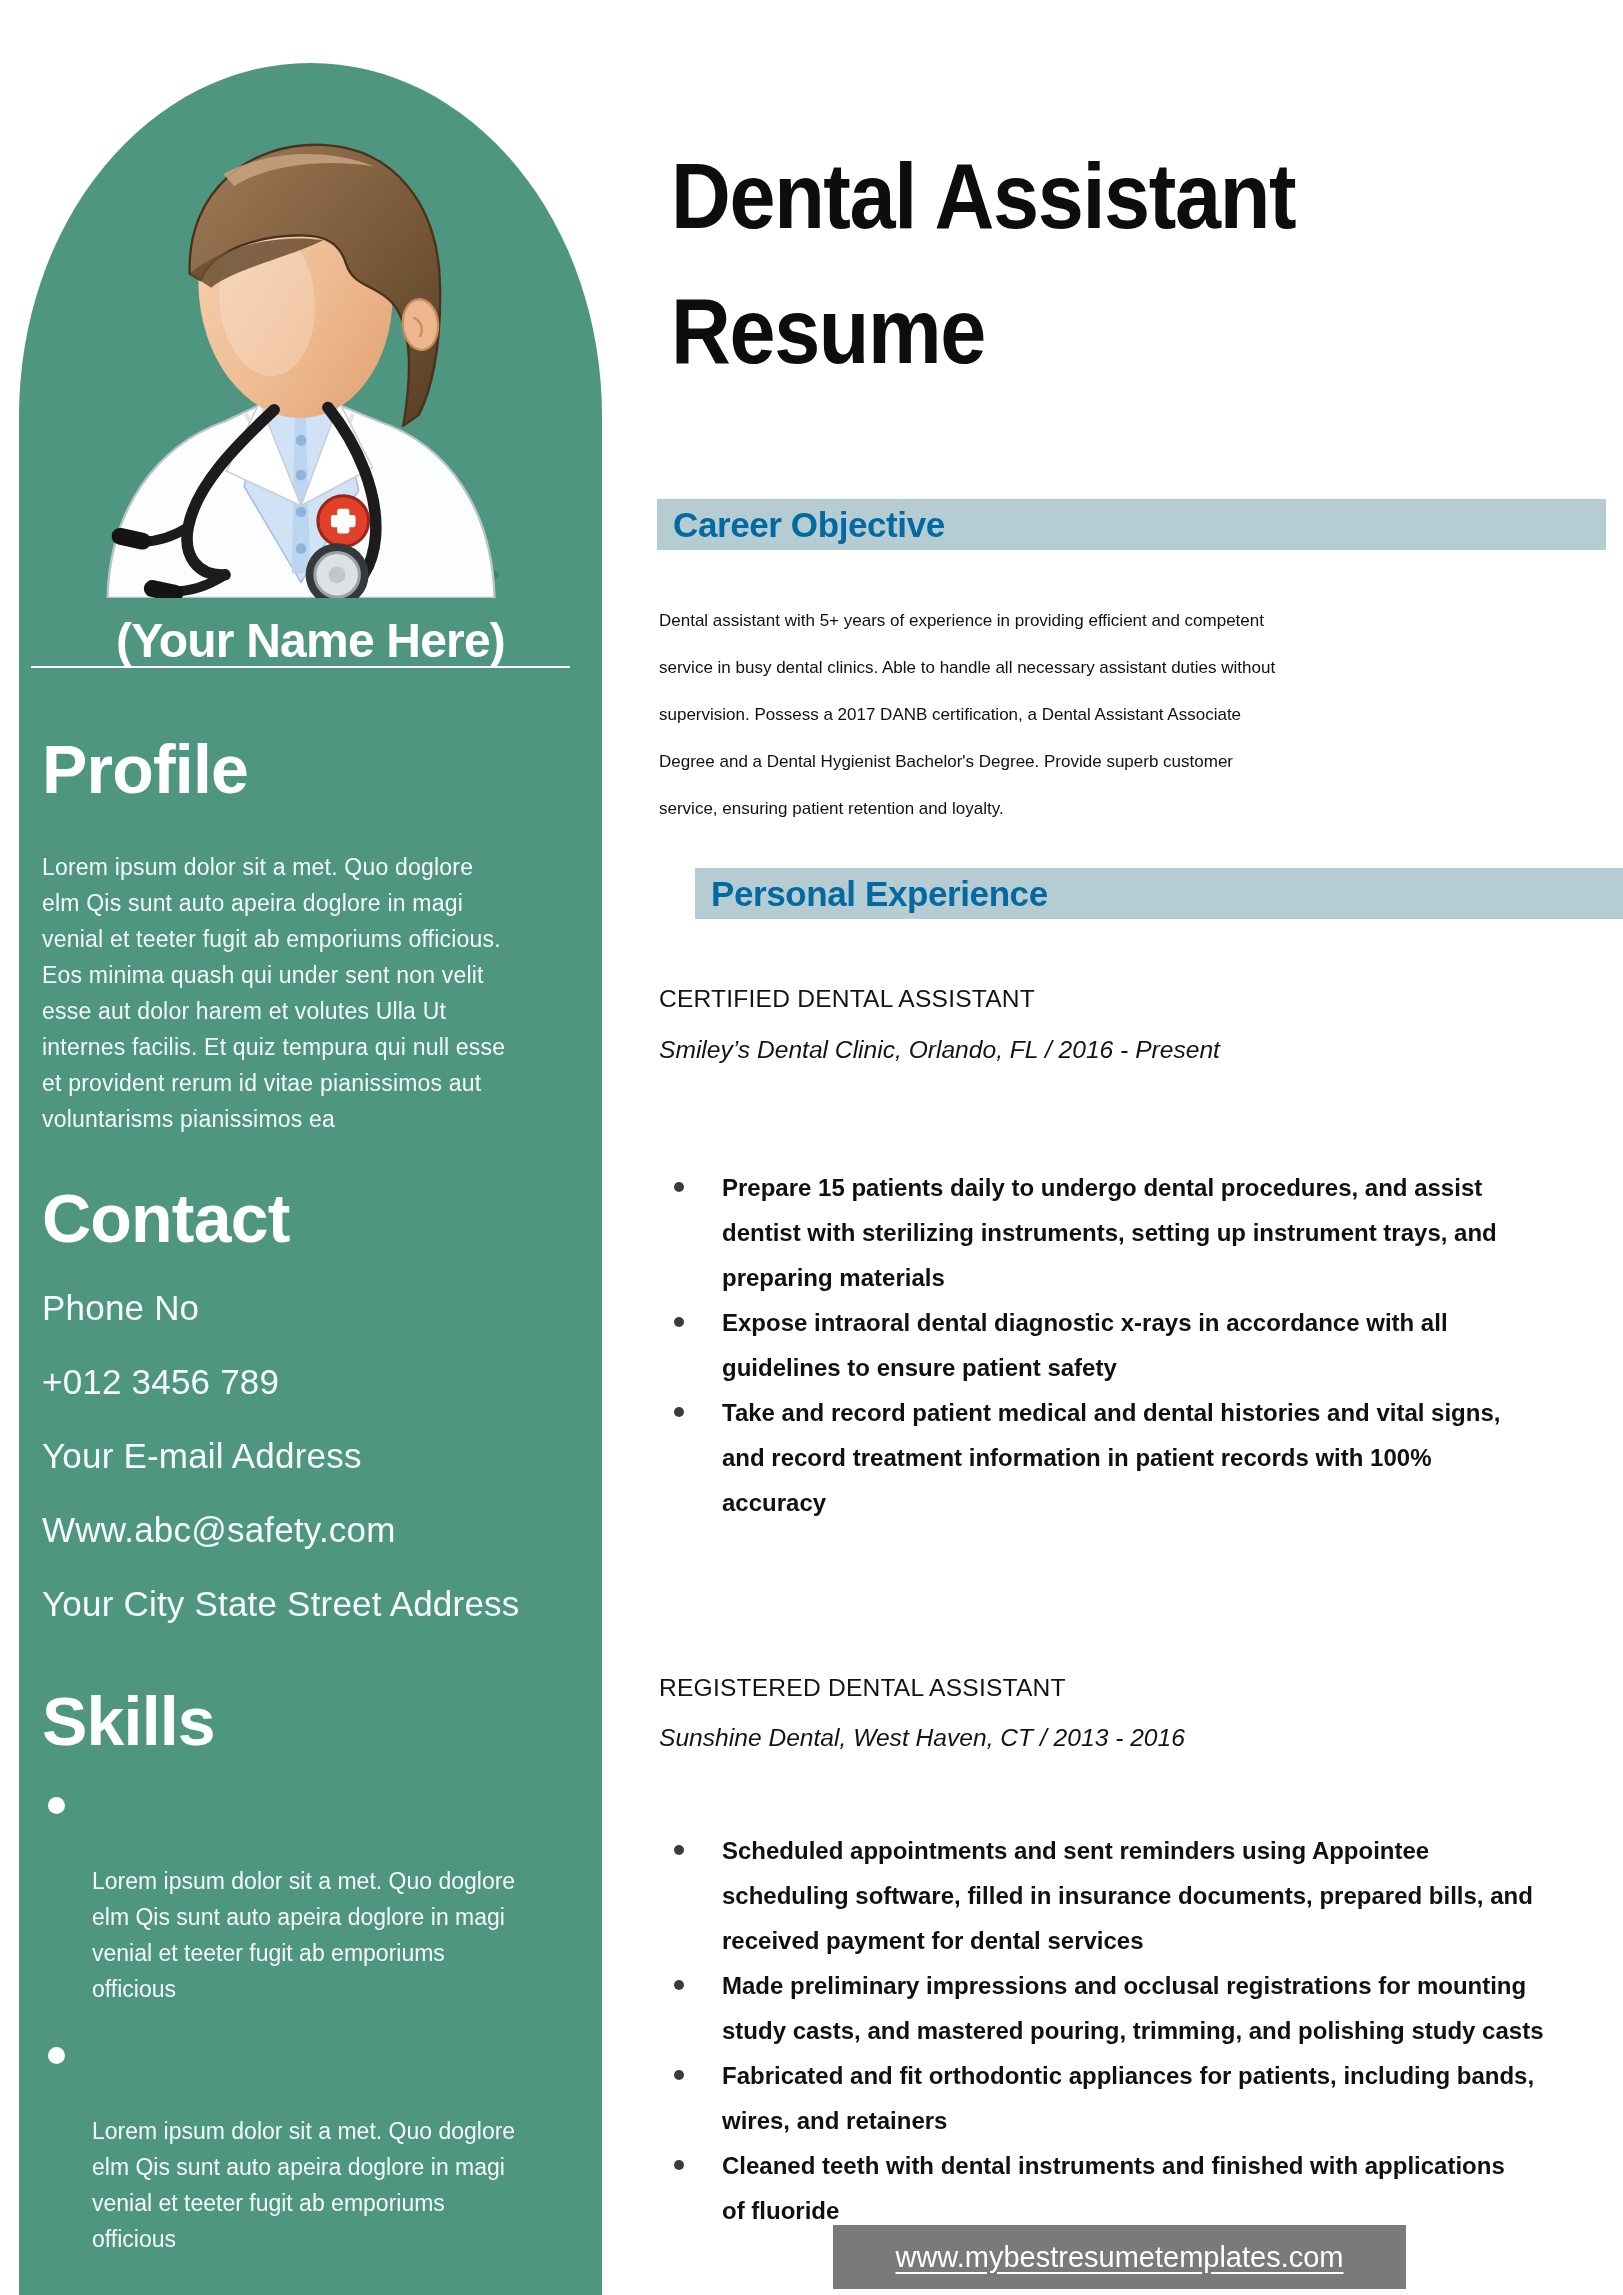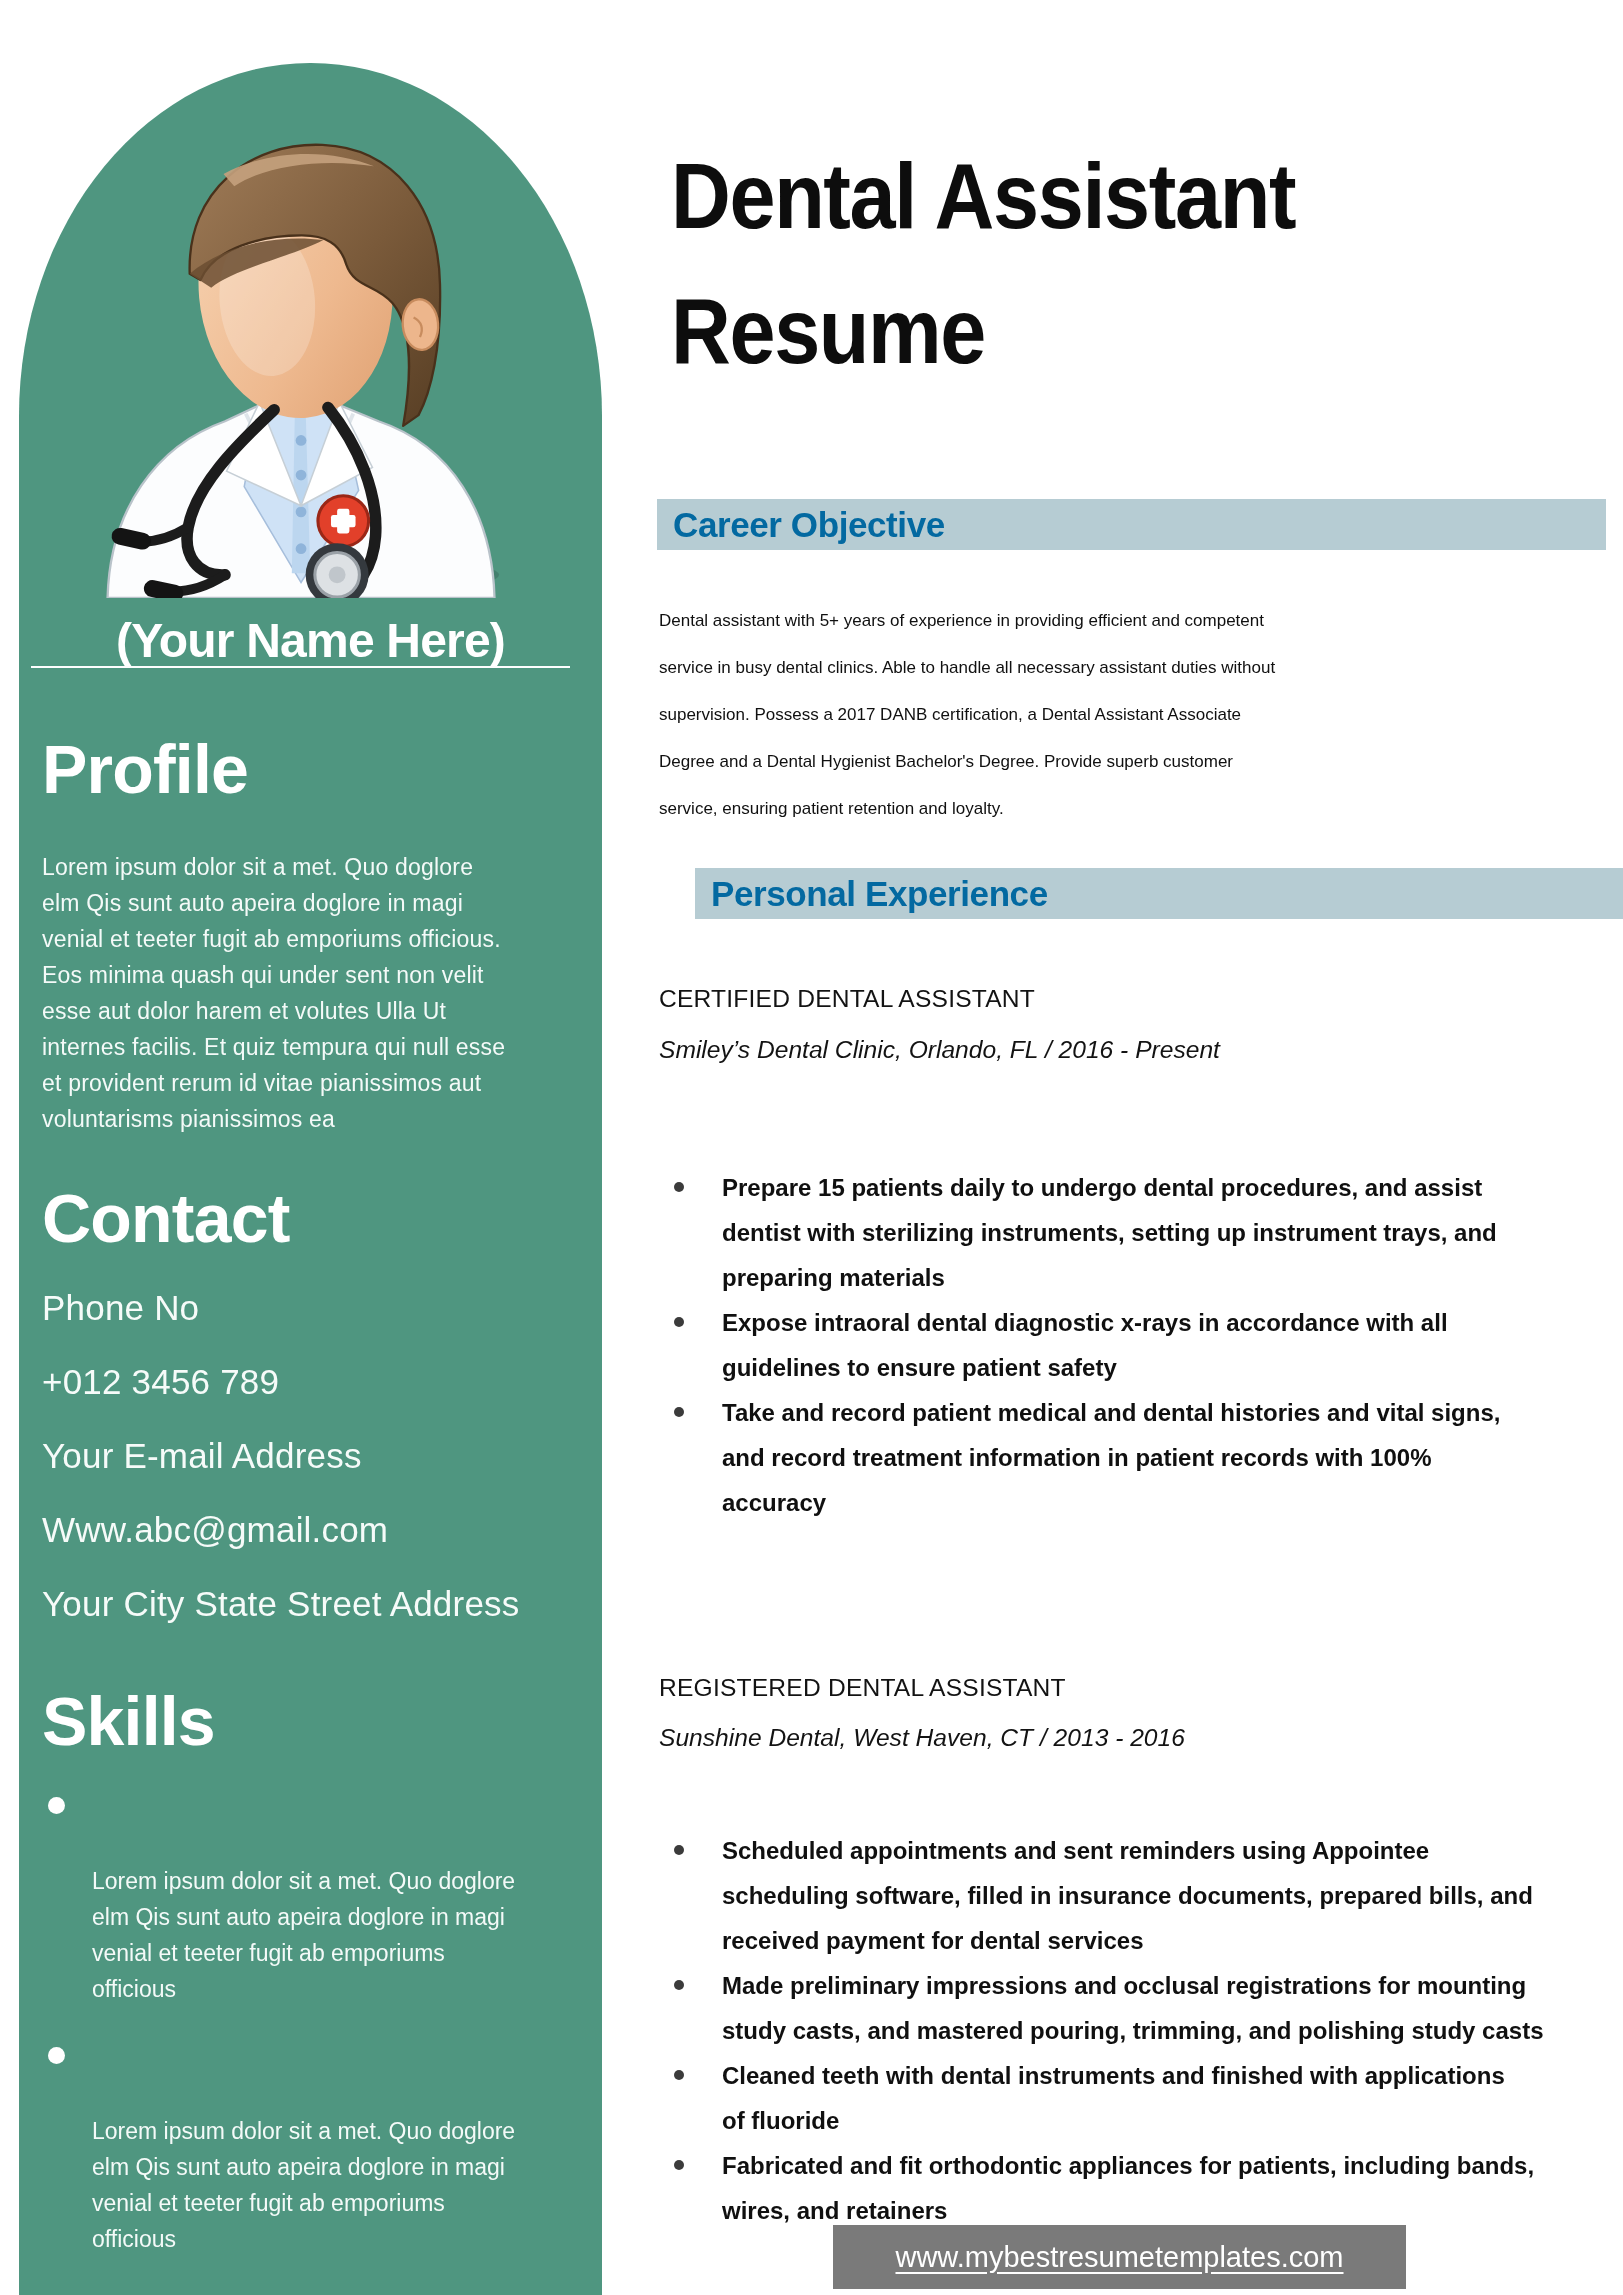--- a/index.html
+++ b/index.html
@@ -166,21 +166,21 @@
 esse aut dolor harem et volutes Ulla Ut
 internes facilis. Et quiz tempura qui null esse
 et provident rerum id vitae pianissimos aut
 voluntarisms pianissimos ea</p>
 
     <h2 class="side-h h-contact">Contact</h2>
     <div class="contact-list">
       <div class="contact-line">Phone No</div>
       <div class="contact-line">+012 3456 789</div>
       <div class="contact-line">Your E-mail Address</div>
-      <div class="contact-line">Www.abc@gmail.com</div>
+      <div class="contact-line">Www.abc@safety.com</div>
       <div class="contact-line">Your City State Street Address</div>
     </div>
 
     <h2 class="side-h h-skills">Skills</h2>
     <div class="skills-list">
       <div class="skill-item">
         <span class="skill-dot"></span>
         <span>Lorem ipsum dolor sit a met. Quo doglore
 elm Qis sunt auto apeira doglore in magi
 venial et teeter fugit ab emporiums
@@ -233,24 +233,24 @@
     </ul>
 
     <h3 class="job-title job2-title">REGISTERED DENTAL ASSISTANT</h3>
     <p class="job-meta job2-meta">Sunshine Dental, West Haven, CT / 2013 - 2016</p>
     <ul class="bullet-list job2-list">
       <li>Scheduled appointments and sent reminders using Appointee
 scheduling software, filled in insurance documents, prepared bills, and
 received payment for dental services</li>
       <li>Made preliminary impressions and occlusal registrations for mounting
 study casts, and mastered pouring, trimming, and polishing study casts</li>
+      <li>Fabricated and fit orthodontic appliances for patients, including bands,
+wires, and retainers</li>
       <li>Cleaned teeth with dental instruments and finished with applications
 of fluoride</li>
-      <li>Fabricated and fit orthodontic appliances for patients, including bands,
-wires, and retainers</li>
     </ul>
 
     <div class="footer-bar">
       <a class="footer-link">www.mybestresumetemplates.com</a>
     </div>
   </main>
 
 </div>
 
 

